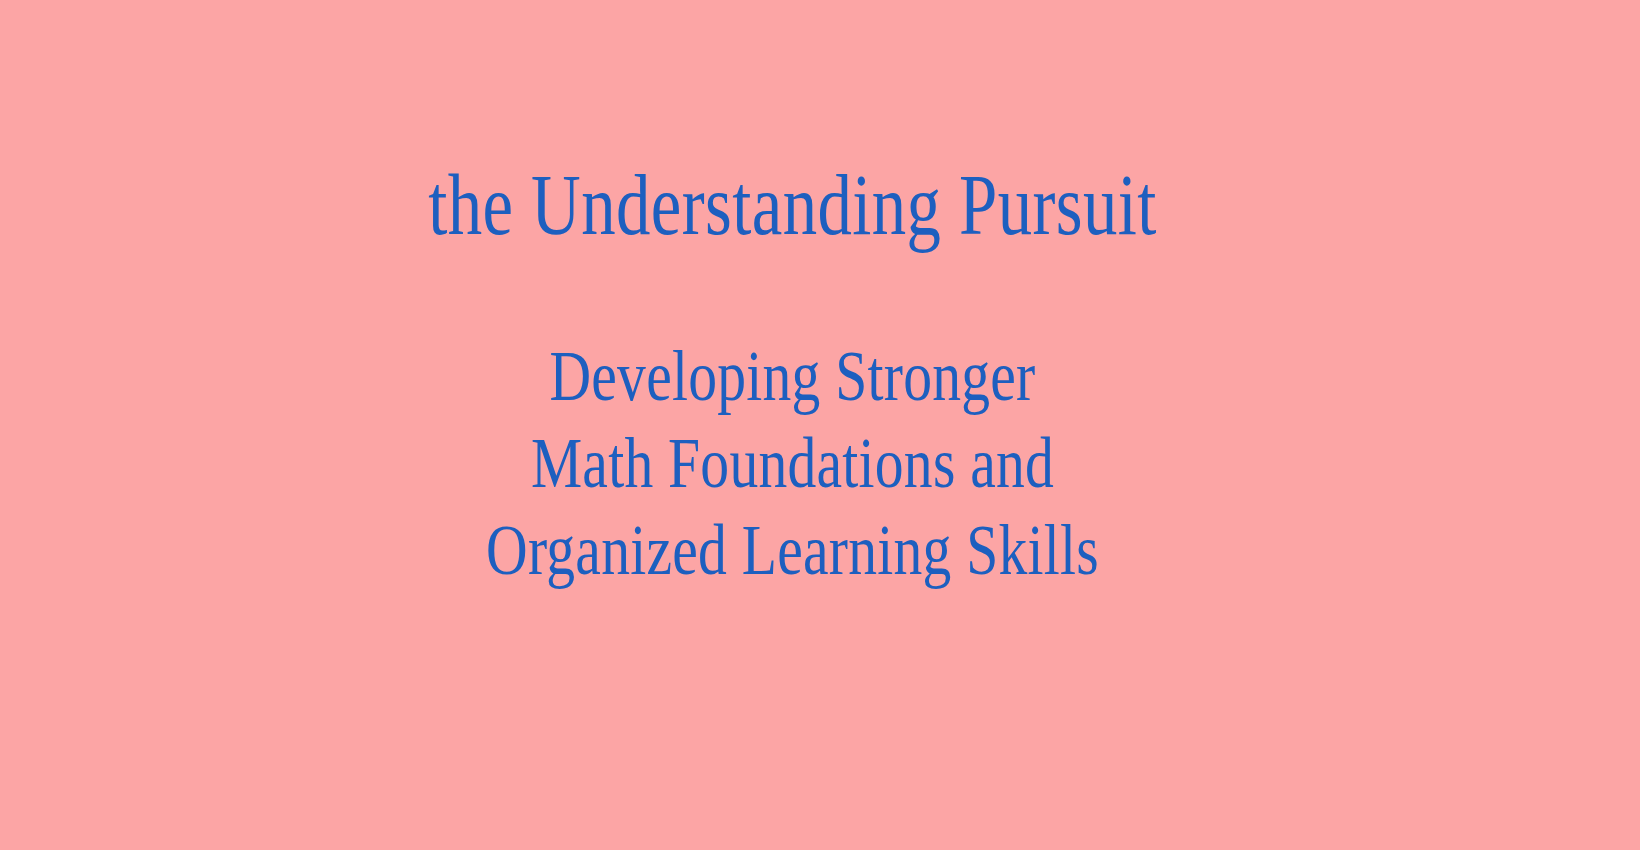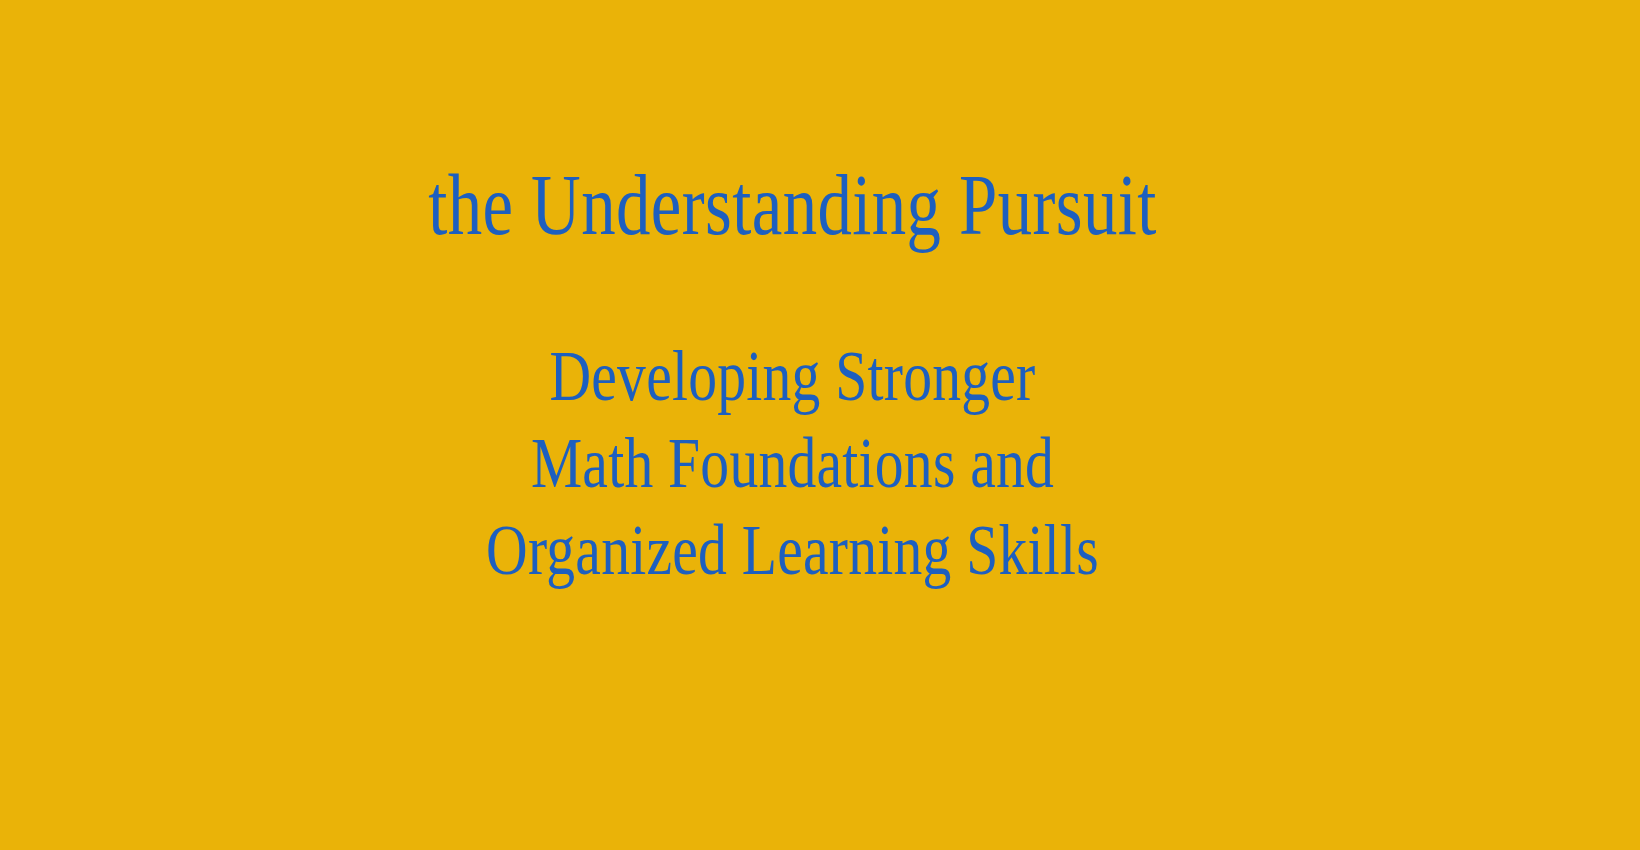--- a/index.html
+++ b/index.html
@@ -14,21 +14,21 @@
     overflow: hidden;
     background: #83cdfa;
     font-family: "Liberation Serif", "DejaVu Serif", serif;
     -webkit-font-smoothing: antialiased;
   }
 
   .slide {
     position: relative;
     width: 1640px;
     height: 850px;
-    background: #eab308;
+    background: #fca5a5;
   }
 
   .slide-title {
     position: absolute;
     left: 0;
     top: 150px;
     width: 1585px;
     text-align: center;
     color: #1d5fbf;
     font-family: "Liberation Serif", "DejaVu Serif", serif;

